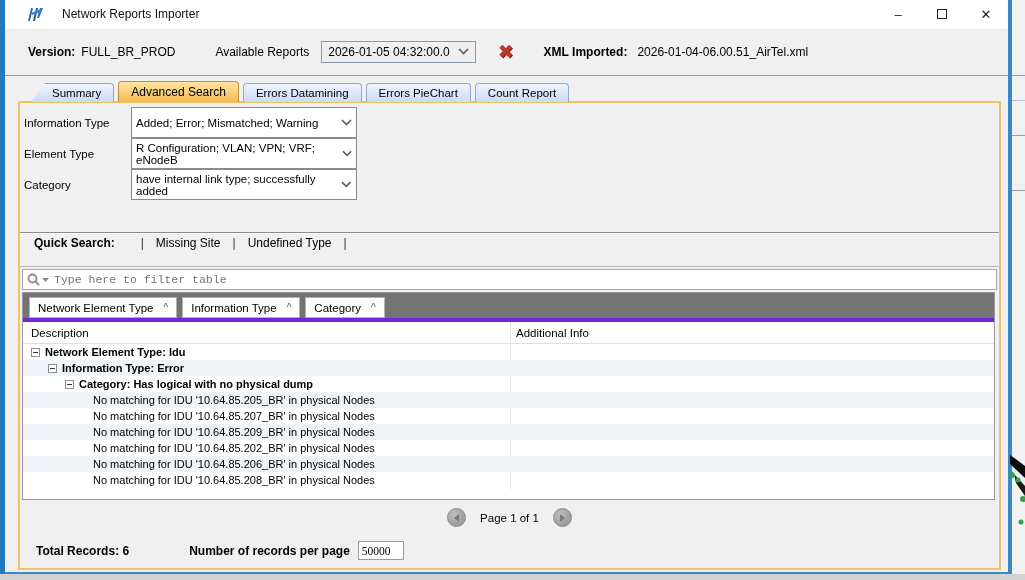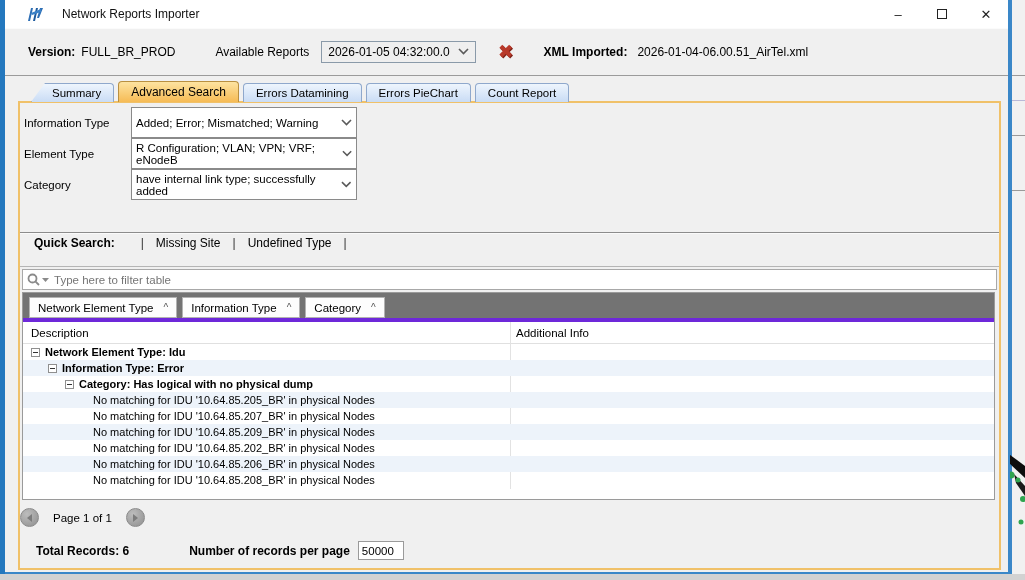--- a/index.html
+++ b/index.html
@@ -64,21 +64,21 @@
   .quick-row { position:absolute; left:14px; top:129px; height:22px; display:flex; align-items:center;
     font-size:12px; color:#000; }
   .quick-row .qlabel { font-weight:bold; margin-right:14px; }
   .quick-row .pipe { color:#333; margin:0 12px; }
   .quick-link { color:#000; cursor:default; }
 
   
   .filter-box { position:absolute; left:2px; top:166px; width:975px; height:21px; background:#fff;
     border:1px solid #a8a8a8; display:flex; align-items:center; padding:0 4px; }
   .filter-box input { border:none; outline:none; flex:1; font-size:11.5px; color:#555;
-    font-family:Liberation Sans, sans-serif; background:transparent; }
+    font-family:Liberation Mono, monospace; background:transparent; }
   .mag-wrap { display:flex; align-items:center; margin-right:5px; }
 
   
   .table-area { position:absolute; left:2px; top:189px; width:973px; height:208px;
     border:1px solid #9a9a9a; background:#ffffff; overflow:hidden; }
   .chips-row { height:29px; background:#737373; border-bottom:4px solid #6d28d9;
     display:flex; align-items:flex-end; padding-left:6px; }
   .chip { height:21px; background:#fdfdfd; border:1px solid #b2b2b2; display:flex; align-items:center;
     padding:0 8px; margin-right:5px; font-size:11.5px; color:#000; }
   .chip .caret { margin-left:10px; color:#555; font-size:10px; }
@@ -90,34 +90,34 @@
   .trow { height:16px; display:flex; align-items:center; font-size:11px; color:#000; position:relative; }
   .trow.stripe { background:#edf3fa; }
   .trow.grp { font-weight:bold; }
   .expander { width:9px; height:9px; border:1px solid #8f8f8f; background:#fff; position:relative;
     flex:0 0 9px; margin-right:5px; }
   .expander::after { content:""; position:absolute; left:1px; right:1px; top:3px; height:1px; background:#333; }
   .ind0 { padding-left:8px; } .ind1 { padding-left:25px; } .ind2 { padding-left:42px; } .ind3 { padding-left:70px; }
 
   
   .pager { position:absolute; left:0; right:0; top:405px; display:flex; align-items:center;
-    gap:14px; font-size:11.5px; color:#000; }
+    justify-content:center; gap:14px; font-size:11.5px; color:#000; }
   .pg-btn { width:19px; height:19px; border-radius:50%;
     background:radial-gradient(circle at 35% 30%, #bdbdbd, #8f8f8f); border:1px solid #8a8a8a;
     display:flex; align-items:center; justify-content:center; }
   .pg-arrow { width:0; height:0; border-top:4px solid transparent; border-bottom:4px solid transparent; }
   .pg-arrow.left { border-right:5px solid #7c7c7c; }
   .pg-arrow.right { border-left:5px solid #7c7c7c; }
 
   
   .foot-row { position:absolute; left:16px; top:438px; display:flex; align-items:center;
     font-size:12px; font-weight:bold; color:#000; }
   .foot-row .gap { width:60px; }
   .pp-input { width:46px; height:19px; border:1px solid #9a9a9a; font-size:11.5px; padding:0 3px;
-    margin-left:8px; font-family:Liberation Sans, sans-serif; font-weight:normal; color:#000; }
+    margin-left:8px; font-family:Liberation Serif, serif; font-weight:normal; color:#000; }
 </style>
 </head>
 <body>
 
 <div class="desktop">
   <div class="bg-left-strip"></div>
   <div class="bg-right-strip">
     <div class="ln l1"></div>
       <div class="ln l2"></div>
       <div class="ln l3"></div>

